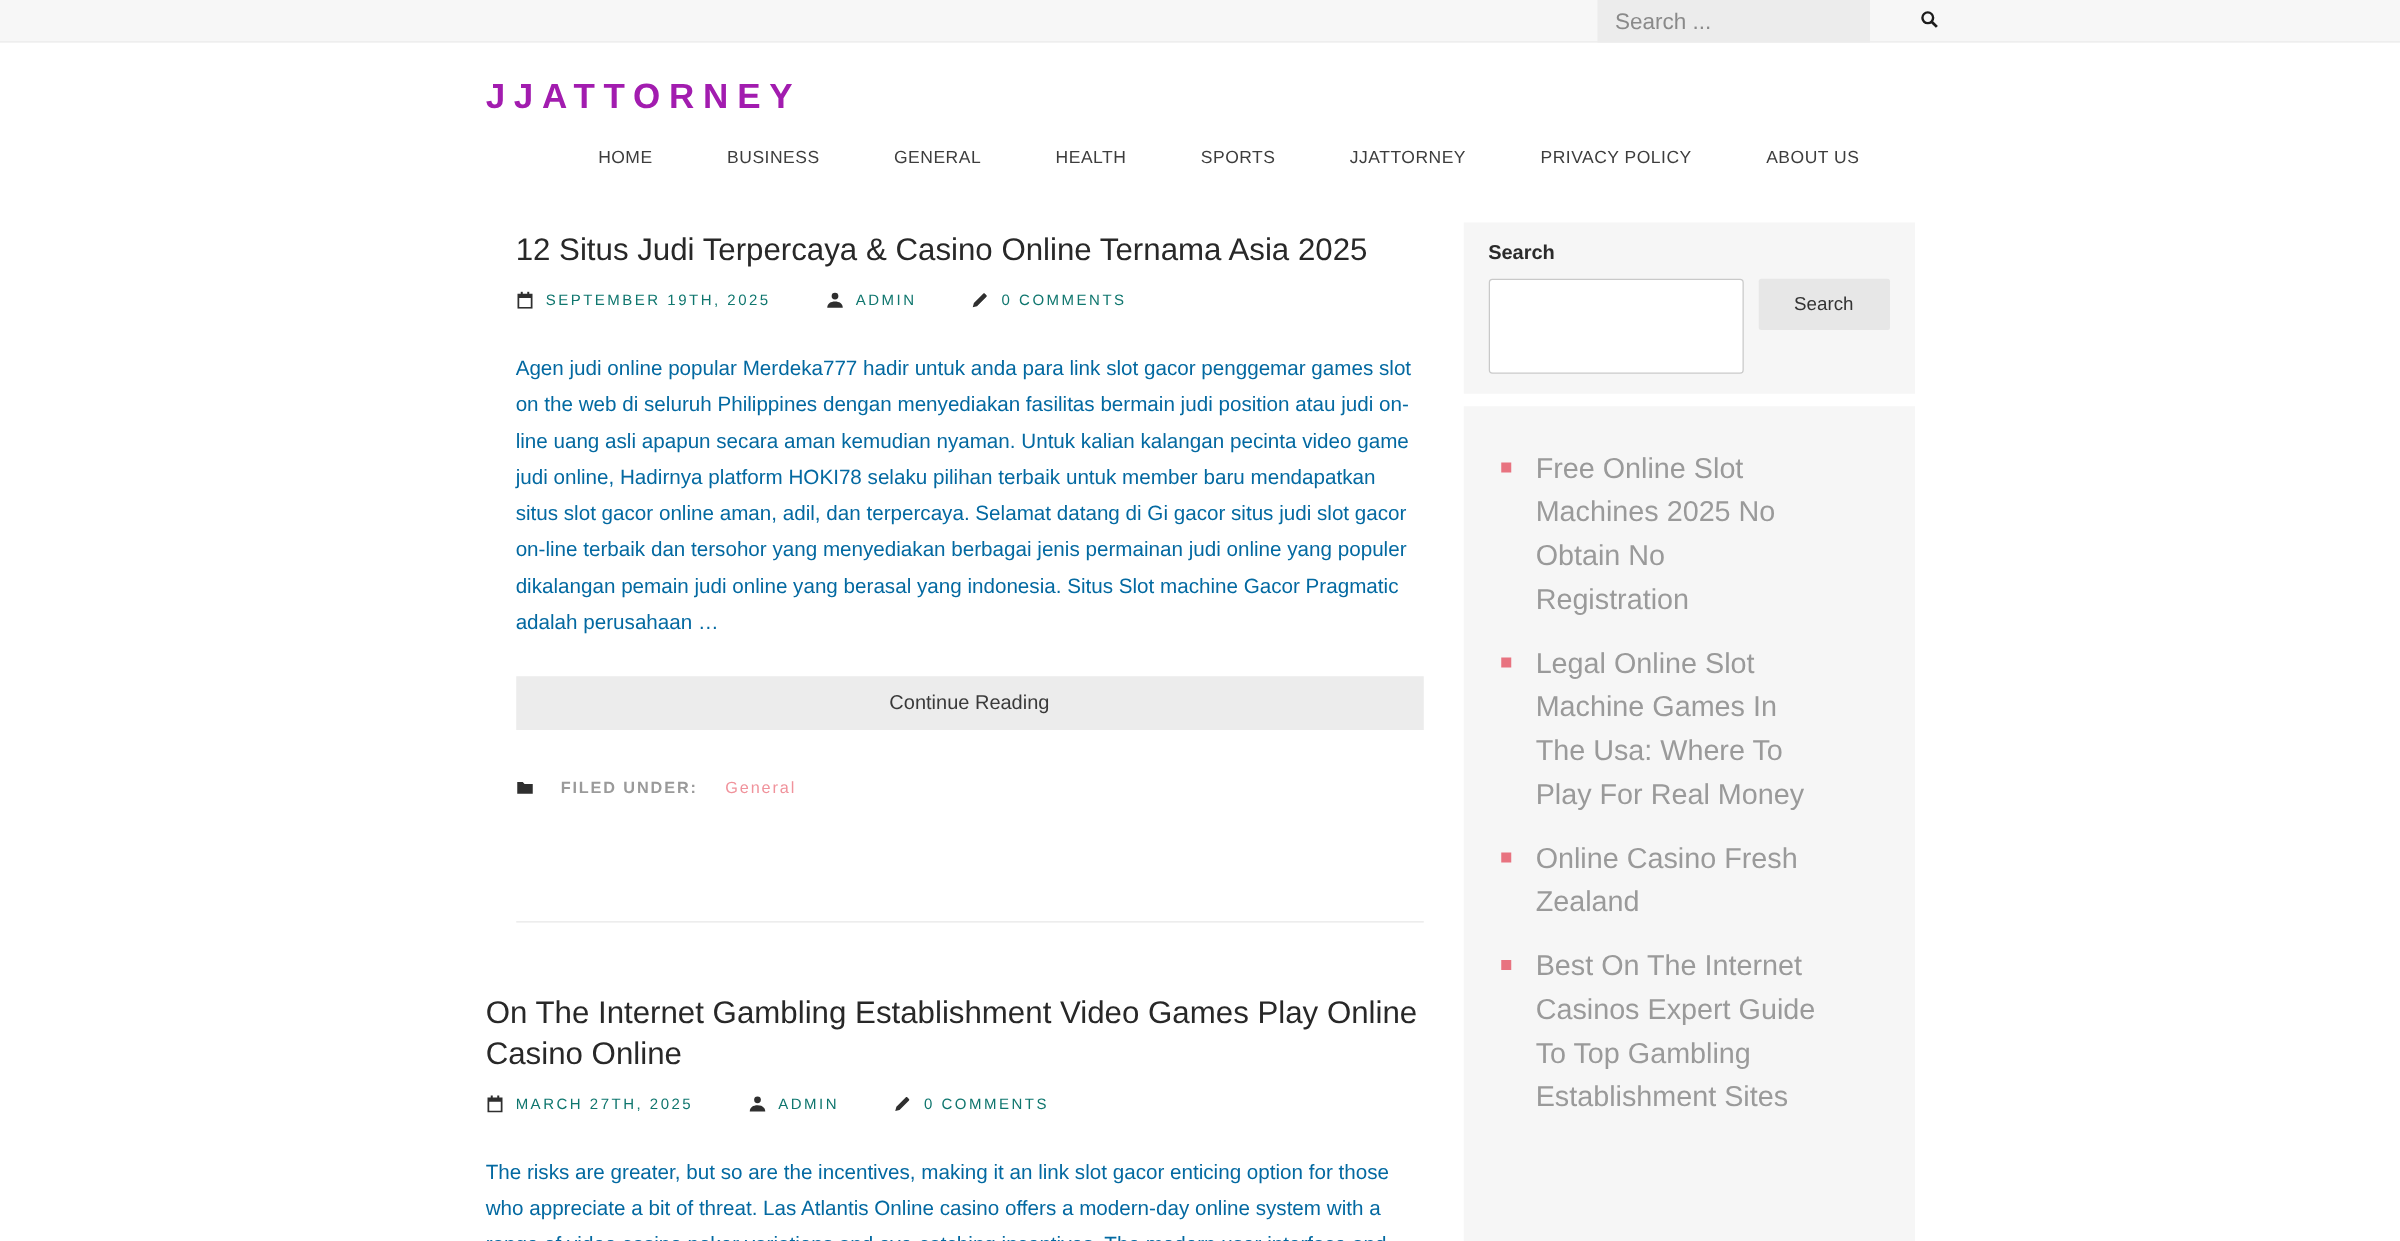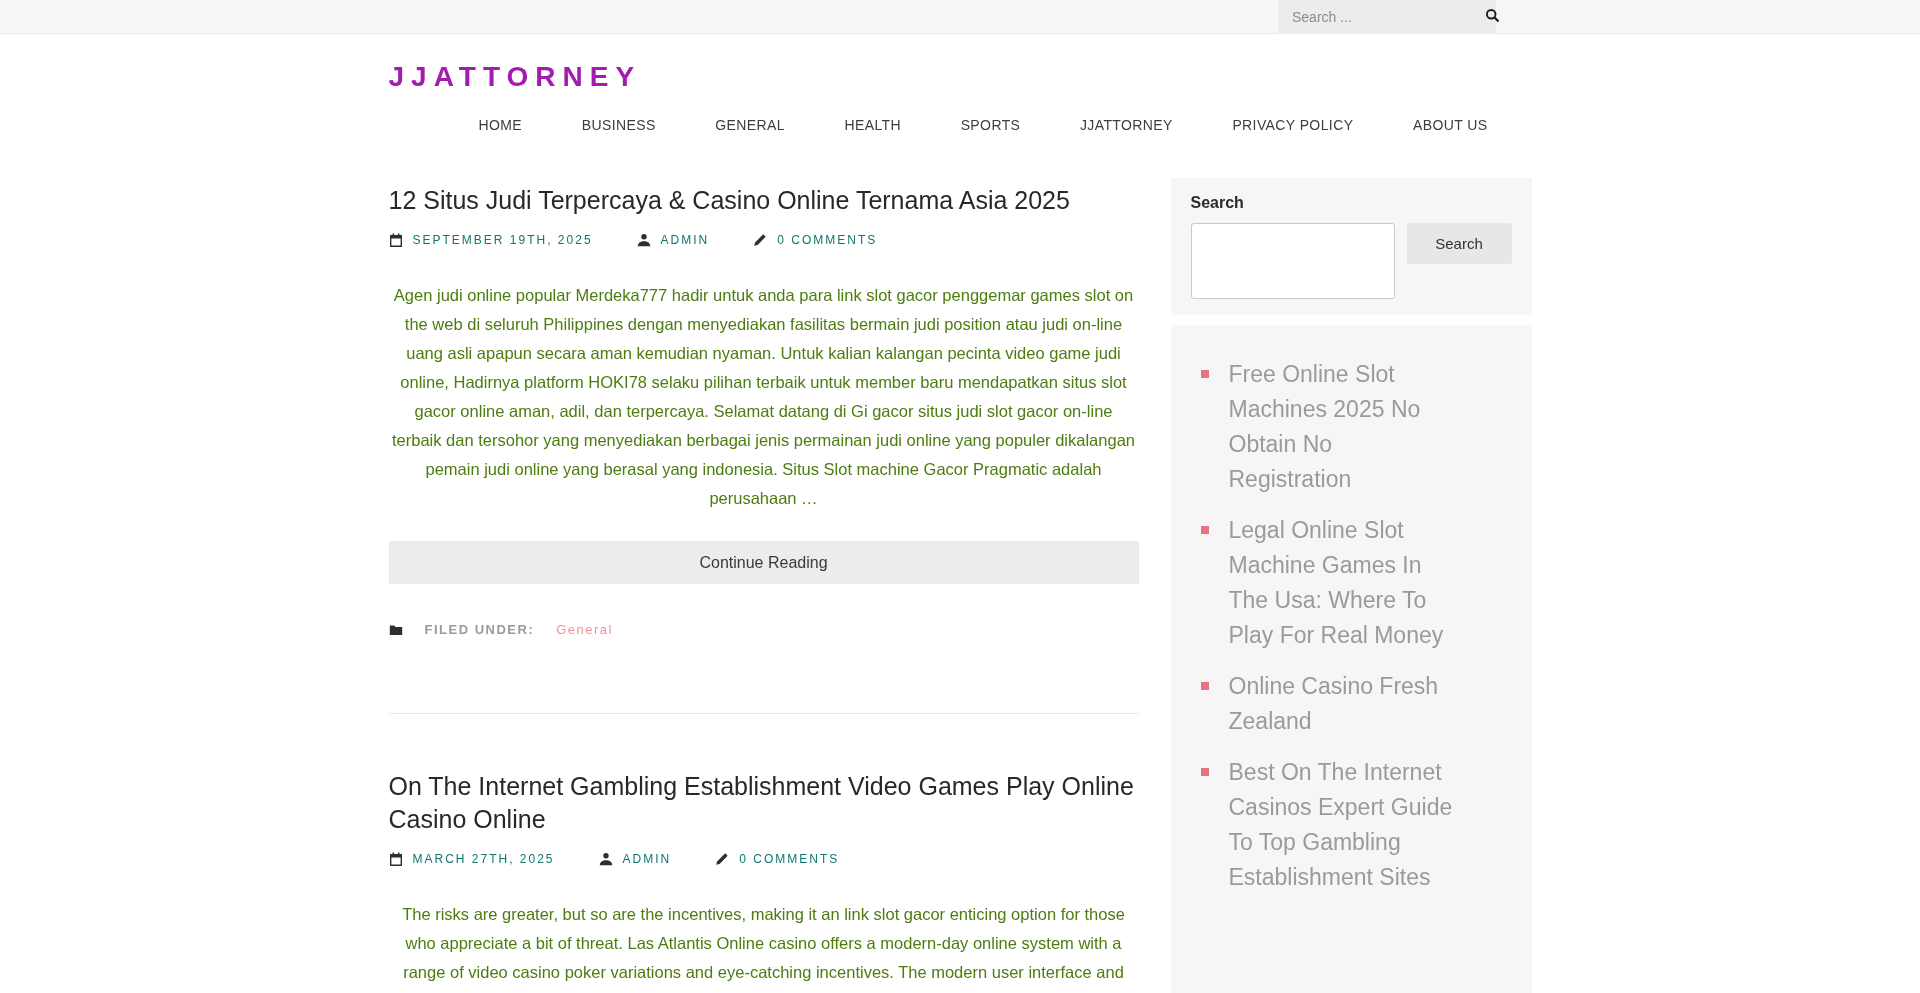--- a/index.html
+++ b/index.html
@@ -23,21 +23,21 @@
     position: absolute; left: 1278px; top: 0;
     width: 218px; height: 34px;
     background: #ececec;
     display: flex; align-items: center;
   }
   .topbar-search input {
     flex: 1; height: 100%;
     background: transparent; border: none; outline: none;
     padding: 0 8px 0 14px;
     font-family: "Liberation Sans", sans-serif;
-    font-size: 14px; color: #555;
+    font-size: 18px; color: #555;
   }
   .topbar-search input::placeholder { color: #8a8a8a; opacity: 1; }
   .topbar-search button {
     background: transparent; border: none; cursor: pointer;
     padding: 0 12px 0 4px; display: flex; align-items: center;
   }
 
   
   .container { width: 1143px; margin: 0 auto; }
   .site-header { padding-top: 26px; }
@@ -65,43 +65,42 @@
   .main {
     display: flex; gap: 32px;
     margin-top: 44px;
   }
   .content-col { width: 750px; flex: none; }
   .sidebar-col { width: 361px; flex: none; }
 
   
   .post { }
   .post + .post { padding-top: 50px; }
-  .post.with-divider { border-bottom: 1px solid #e7e7e7; padding-bottom: 76px; }
+  .post.with-divider { border-bottom: 1px solid #e7e7e7; padding-bottom: 100px; margin-left: 24px; }
   .post-title {
     margin: 6px 0 0 0;
     font-size: 25px; line-height: 33px;
     font-weight: 400; color: #282828;
     cursor: pointer;
   }
   .post-meta {
     display: flex; align-items: center; gap: 44px;
     margin-top: 16px;
   }
   .meta-item { display: flex; align-items: center; gap: 10px; }
   .meta-item .icon { display: flex; }
   .meta-item .icon svg { width: 14px; height: 14px; fill: #2f2f2f; }
   .meta-item span.txt {
     font-size: 12px; font-weight: normal;
     letter-spacing: 2px; color: #0f766e;
   }
   .post-excerpt {
     margin: 34px 0 0 0;
     font-size: 16.5px; line-height: 29px;
-    color: #4d7c0f;
-    text-align: center;
+    color: #0369a1;
   }
   .continue-reading {
     margin-top: 28px;
     height: 43px; line-height: 43px;
     background: #ececec;
     text-align: center;
     font-size: 16px; color: #3a3a3a;
     cursor: pointer;
   }
   .filed-under {

